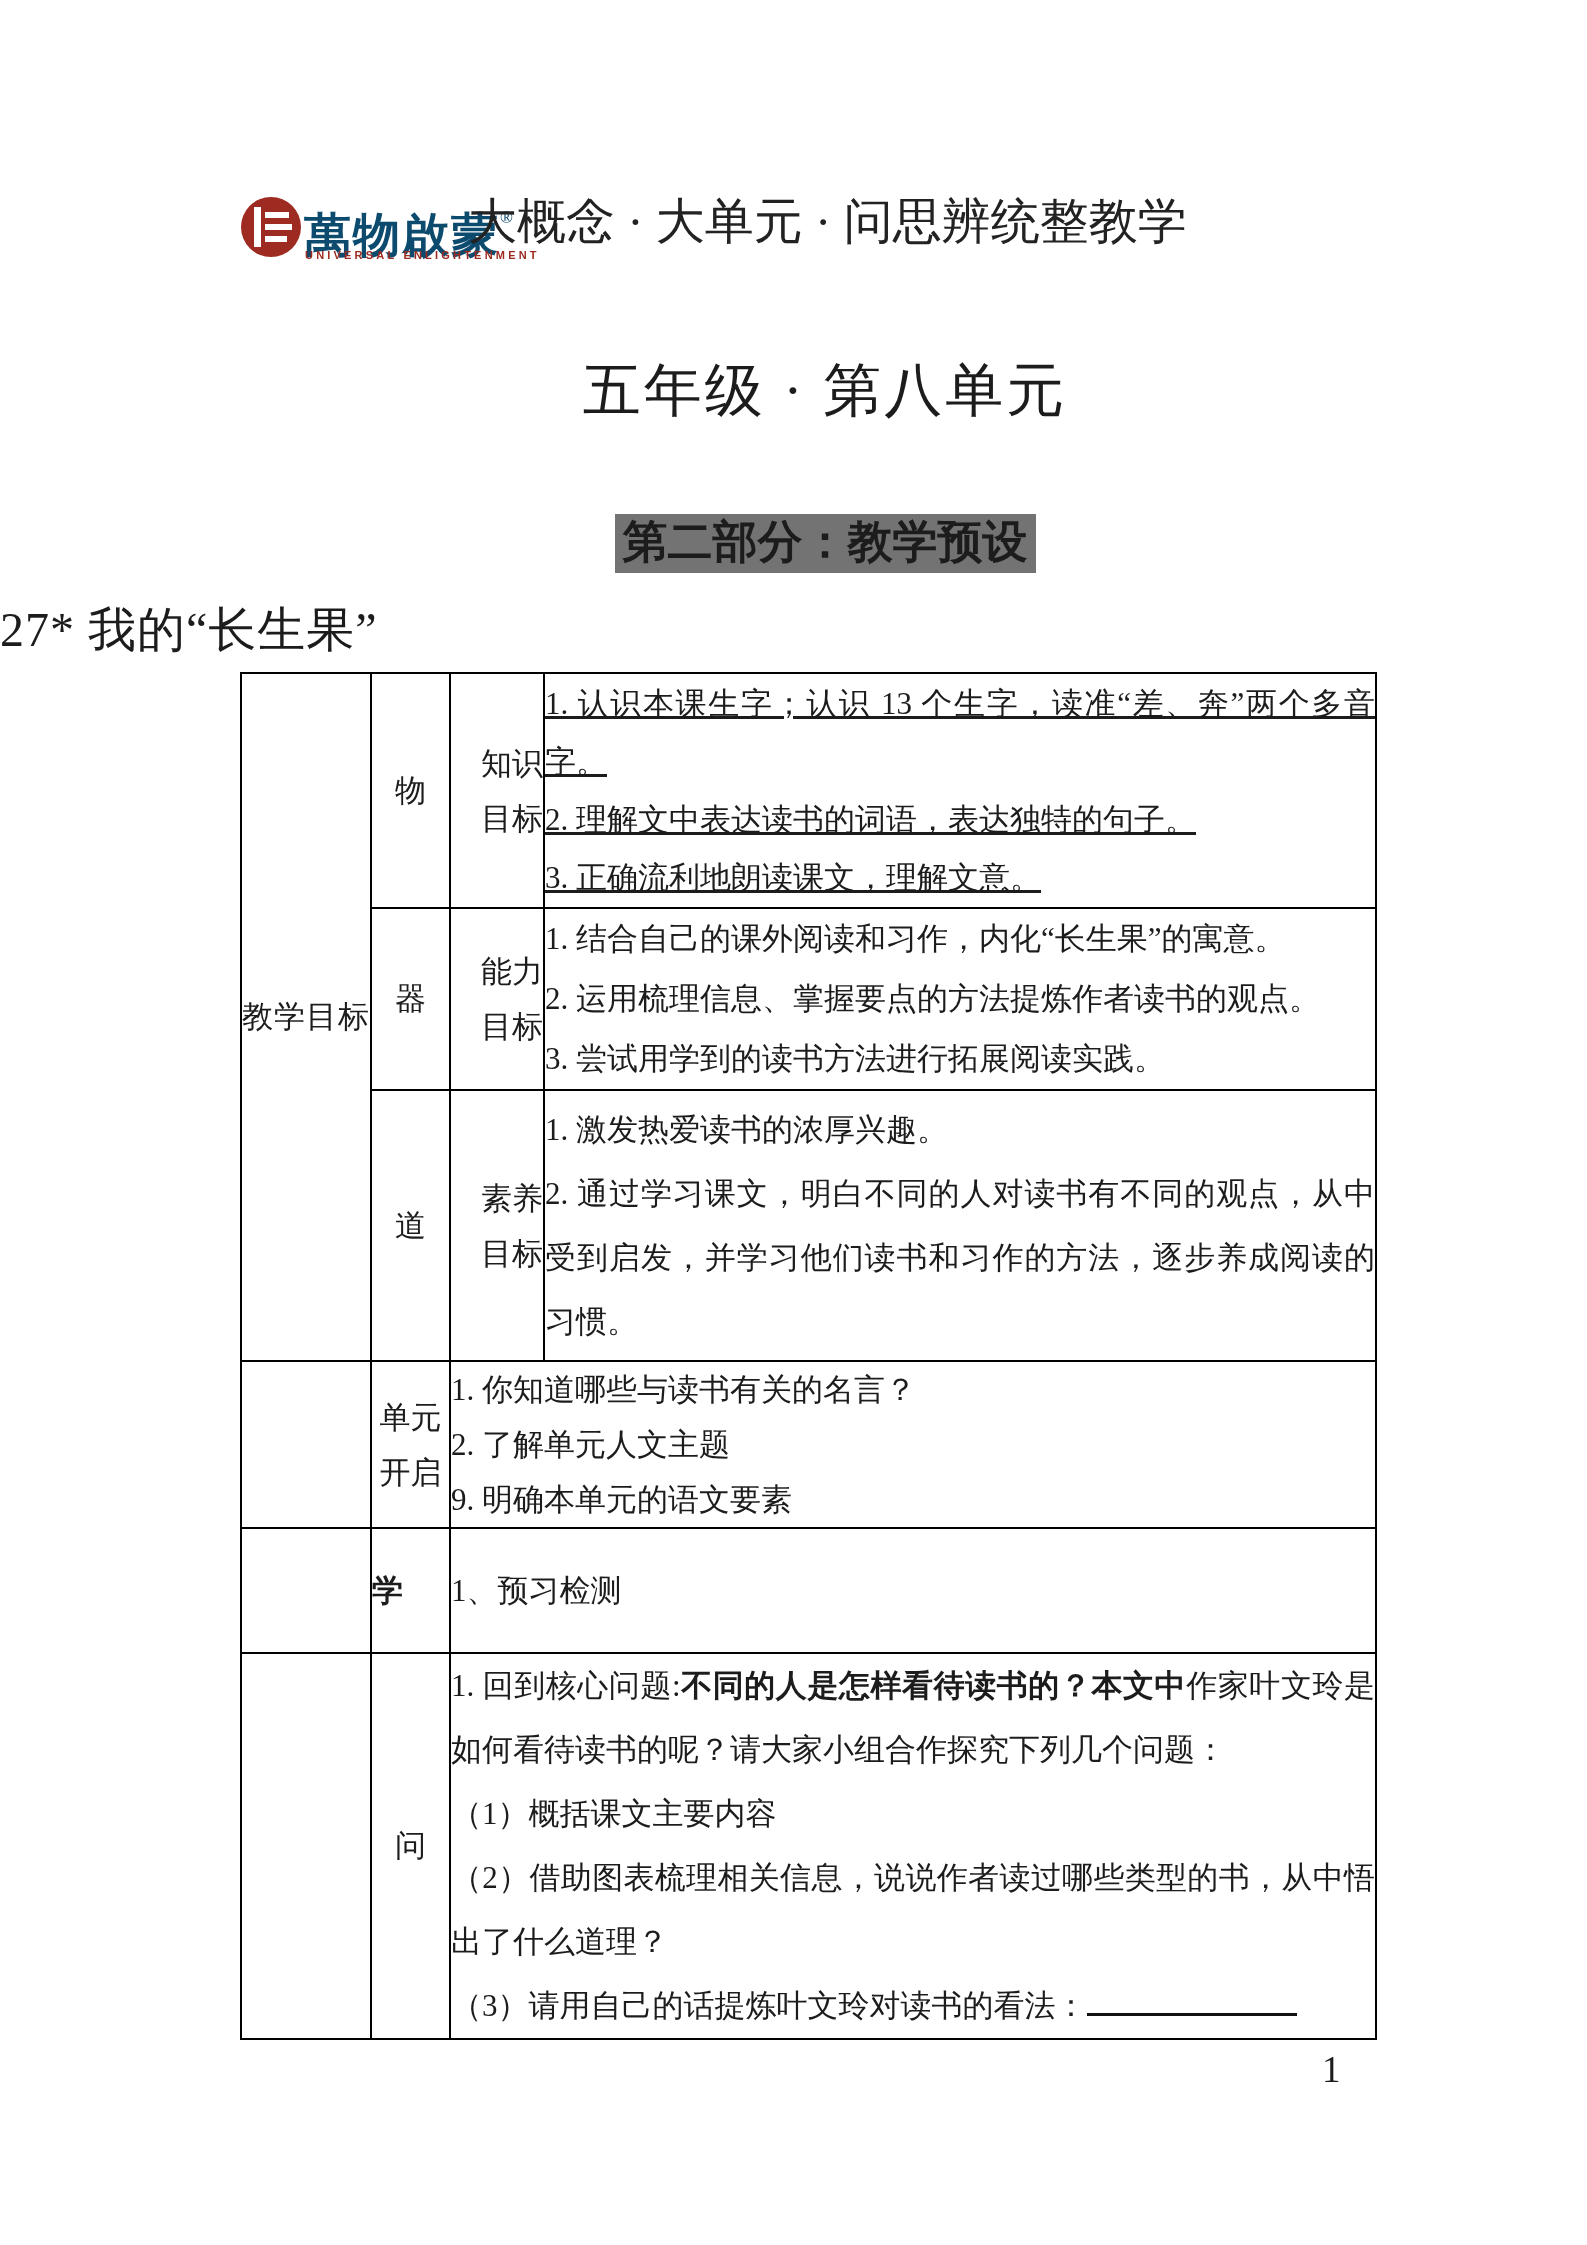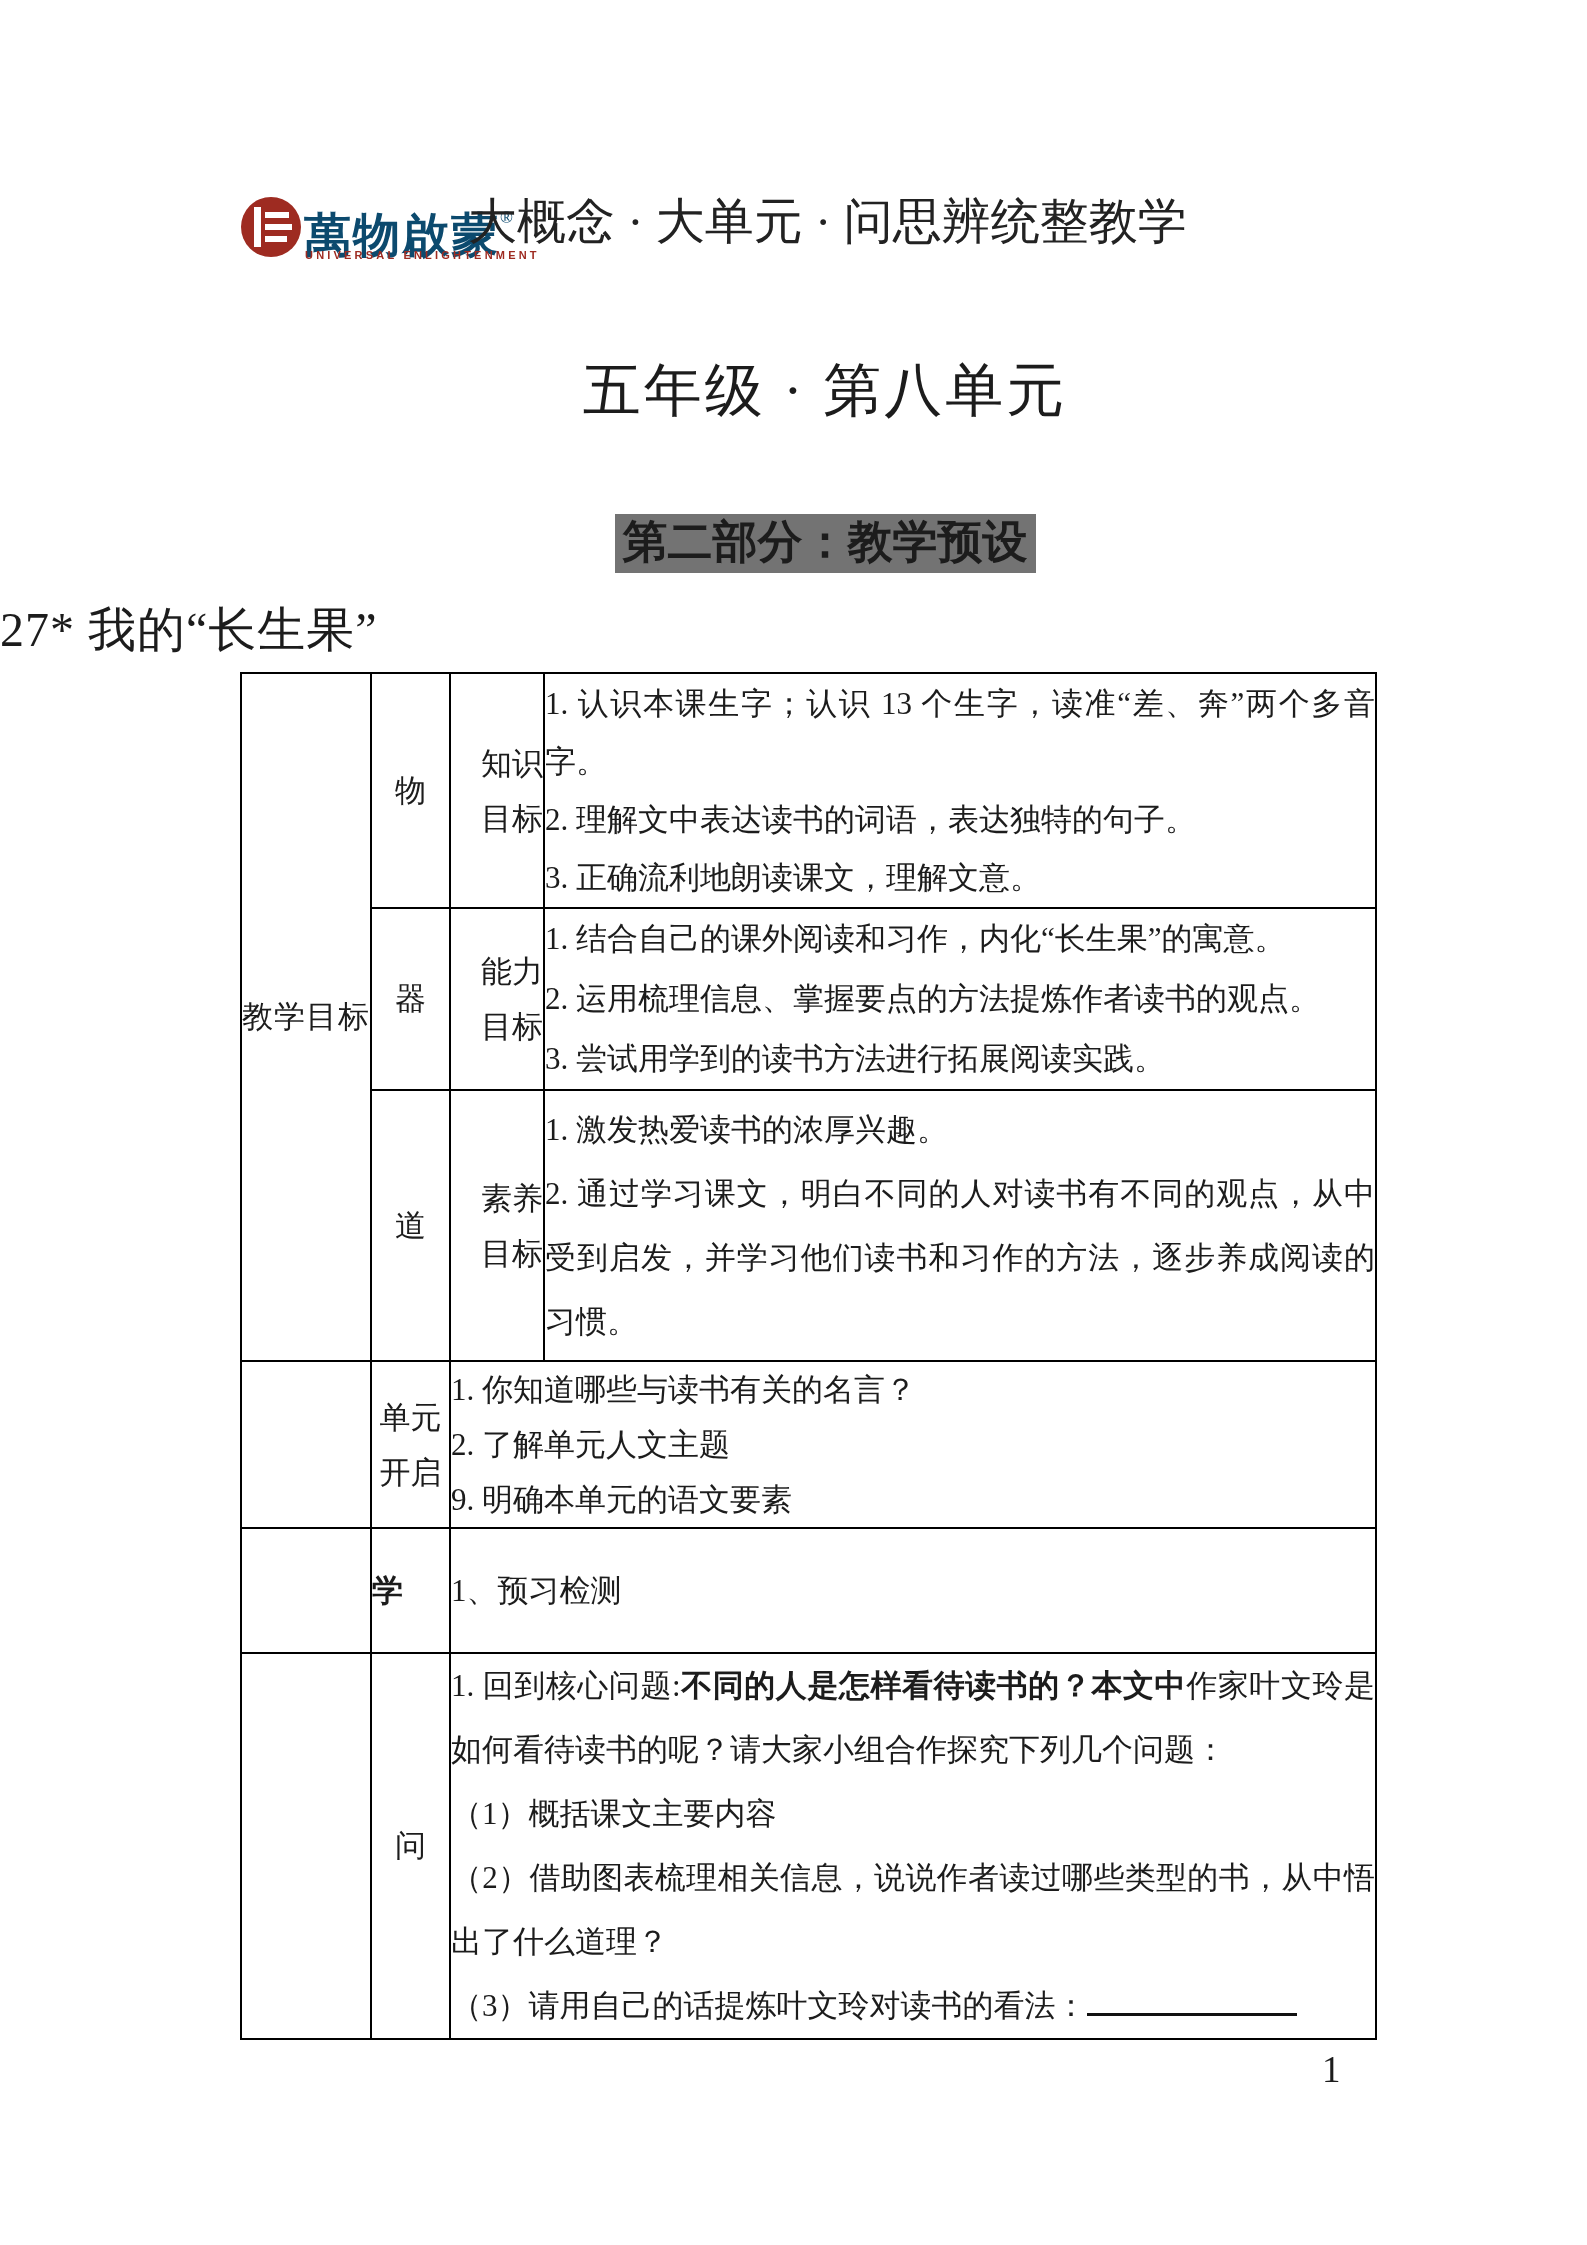--- a/index.html
+++ b/index.html
@@ -64,21 +64,21 @@
     padding:0;
     overflow:hidden;
   }
   .c-group{text-align:center;letter-spacing:1px;}
   .c-dim{text-align:center;}
   .c-target{text-align:right;white-space:pre-line;line-height:55px;margin-top:38px;}
   .c-unit{ text-align:center;white-space:pre-line;line-height:55px;}
   .c-xue{vertical-align:top;text-align:left;padding:14px 0 0 8px;font-weight:bold;}
   .c-content{padding:0 8px 0 6px;text-align:justify;}
   .c-content p{margin:0;text-align:justify;}
-  .lh58 p{line-height:58px;}
+  .lh58 p{line-height:58px;text-decoration:underline;}
   .lh60 p{line-height:60px;}
   .lh64 p{line-height:64px;}
   .lh55 p{line-height:55px;}
   .lh40 p{line-height:40px;}
   .blank-line{
     display:inline-block;width:210px;height:1em;
     border-bottom:3px solid #111;
   }
   .page-number{
     position:absolute;left:1322px;top:2048px;

